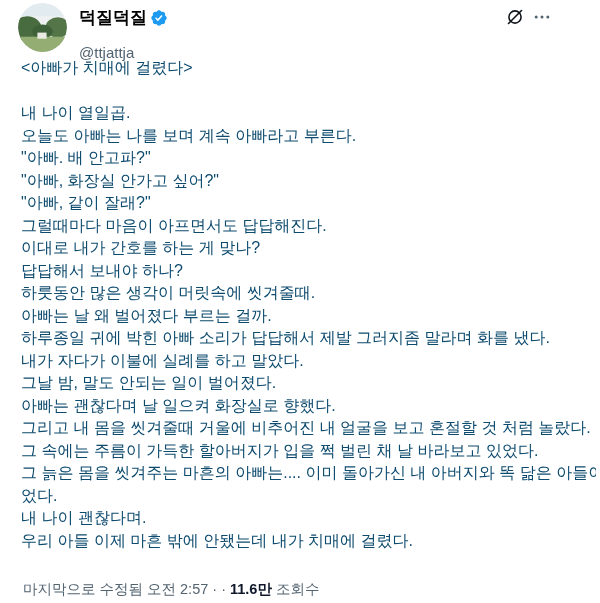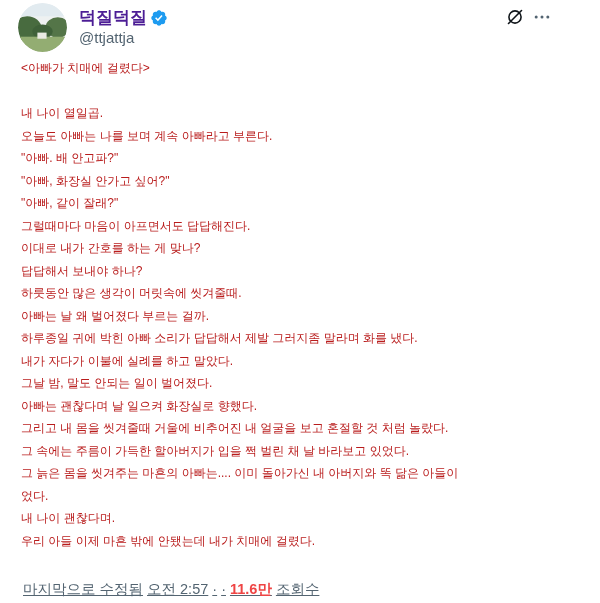--- a/index.html
+++ b/index.html
@@ -29,29 +29,29 @@
     position: absolute;
     left: 79px; top: 7px;
   }
   .name-row {
     display: flex;
     align-items: center;
     gap: 3px;
     font-size: 17px;
     font-weight: 700;
     line-height: 21px;
-    color: #4c1d95;
+    color: #000000;
     cursor: pointer;
   }
   .badge { display: inline-flex; margin-top: 1px; }
   .handle {
     font-size: 15px;
     line-height: 19px;
     color: #536471;
-    margin-top: 0;
+    margin-top: 15px;
     cursor: pointer;
   }
   .header-actions {
     position: absolute;
     left: 505px; top: 7px;
     display: flex;
     gap: 7px;
     align-items: center;
   }
   .icon-btn {
@@ -62,46 +62,45 @@
     background: none;
     border: none;
     padding: 0;
     cursor: pointer;
   }
   
   .post {
     position: absolute;
     left: 21px; top: 57px;
     right: 4px;
-    font-size: 12px;
+    font-size: 16px;
     line-height: 22.5px;
-    color: #b91c1c;
+    color: #0c4a6e;
     overflow: hidden;
   }
   .post-line {
     height: 22.5px;
     white-space: nowrap;
     overflow: hidden;
   }
   
   .footer {
     position: absolute;
     left: 23px; top: 580px;
     display: flex;
     gap: 4px;
     align-items: baseline;
     font-size: 14.5px;
     line-height: 19px;
     color: #536471;
     white-space: nowrap;
-    text-decoration: underline;
   }
   .views-count {
     font-weight: 700;
-    color: #ef4444;
+    color: #0f172a;
   }
 </style>
 </head>
 <body>
 
 <div class="card">
 
   <div class="avatar">
     <svg width="49" height="49" viewBox="0 0 48 48">
       <defs>

